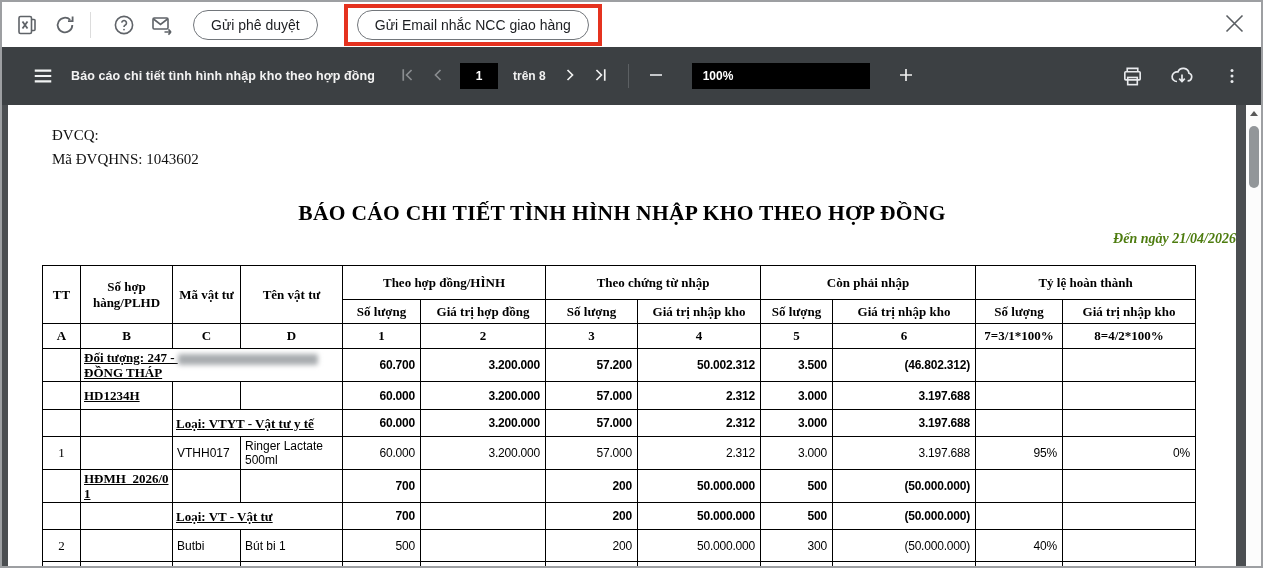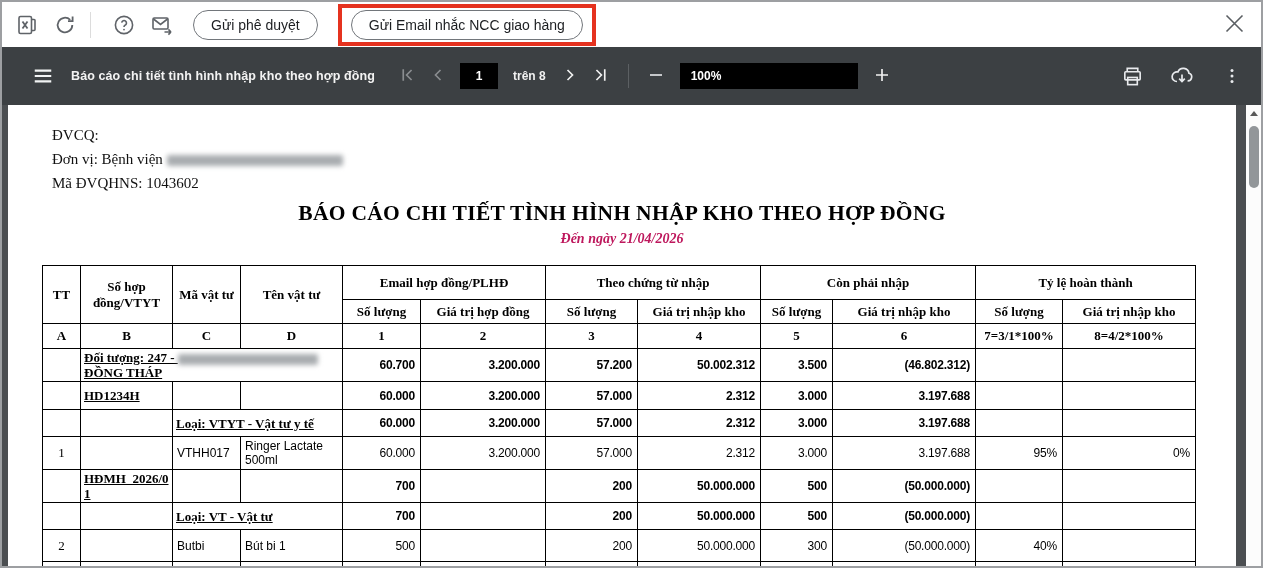--- a/index.html
+++ b/index.html
@@ -7,43 +7,43 @@
   .frame { position:relative; width:1263px; height:568px; border:2px solid #9d9fa2; background:#fff; overflow:hidden; }
 
   
   .topbar { position:relative; height:45px; background:#fff; display:flex; align-items:center; overflow:visible; z-index:5; }
   .icon-btn { background:none; border:none; width:26px; height:26px; display:flex; align-items:center; justify-content:center; cursor:pointer; margin-left:12px; }
   .icon-btn svg { display:block; }
   .tb-divider { width:1px; height:26px; background:#dcdcdc; margin:0 8px 0 12px; }
   .pill { display:inline-flex; align-items:center; height:30px; padding:0 17px; border:1px solid #72767b; border-radius:16px; background:#fff; font:500 14px "Liberation Sans","DejaVu Sans",sans-serif; color:#1c1e21; cursor:pointer; white-space:nowrap; }
   .pill + .pill { margin-left:13px; }
   .btn-row { display:flex; align-items:center; margin-left:18px; }
-  .hl-wrap { display:inline-flex; align-items:center; border:4px solid #e5321f; padding:2px 9px; margin-left:20px; background:transparent; }
+  .hl-wrap { display:inline-flex; align-items:center; border:4px solid #e5321f; padding:2px 9px; margin-left:26px; background:transparent; }
   .close-btn { margin-left:auto; margin-right:14px; background:none; border:none; cursor:pointer; width:26px; height:26px; display:flex; align-items:center; justify-content:center; }
 
   
   .pdfbar { position:relative; height:58px; background:#3c4043; display:flex; align-items:center; color:#fff; z-index:4; }
   .pdfbar .left { display:flex; align-items:center; margin-left:28px; gap:15px; }
   .doc-title { font:700 12.5px "Liberation Sans","DejaVu Sans",sans-serif; color:#f3f3f3; letter-spacing:.1px; }
   .nav { position:absolute; left:394px; top:0; height:100%; display:flex; align-items:center; gap:9px; }
   .nav .navbtn { background:none; border:none; width:22px; height:22px; display:flex; align-items:center; justify-content:center; cursor:pointer; }
   .pagebox { width:38px; height:26px; background:#000; color:#fff; font:700 12px "Liberation Sans","DejaVu Sans",sans-serif; display:flex; align-items:center; justify-content:center; margin:0 2px; }
   .page-of { font:700 12px "Liberation Sans","DejaVu Sans",sans-serif; color:#f1f1f1; margin:0 4px; }
   .nav-divider { width:1px; height:24px; background:#5c6063; margin:0 7px; }
-  .zoombox { width:178px; height:26px; background:#000; color:#fff; font:700 12px "Liberation Sans","DejaVu Sans",sans-serif; display:flex; align-items:center; padding-left:11px; margin:0 4px; }
+  .zoombox { width:178px; height:26px; background:#000; color:#fff; font:700 12px "Liberation Sans","DejaVu Sans",sans-serif; display:flex; align-items:center; padding-left:11px; margin:0 16px; }
   .right-icons { position:absolute; right:16px; top:0; height:100%; display:flex; align-items:center; gap:24px; }
   .right-icons .icon-btn { margin:0; }
 
   
   .viewer { position:relative; height:563px; background:#4b4e51; overflow:hidden; }
   .page { position:absolute; left:6px; top:0; width:1228px; height:461px; background:#fff; overflow:hidden; color:#000; }
   .doc-head { position:absolute; left:44px; top:18px; font:15px "Liberation Serif","DejaVu Serif",serif; color:#111; line-height:24px; }
   .redact { display:inline-block; height:11px; border-radius:2px; background:#a9adb0; filter:blur(2.5px); vertical-align:middle; }
   .doc-title-main { position:absolute; left:0; top:96px; width:100%; text-align:center; font:700 21.5px "Liberation Serif","DejaVu Serif",serif; color:#000; letter-spacing:.3px; }
-  .doc-subtitle { position:absolute; left:0; top:126px; width:100%; text-align:center; font:italic 700 14px "Liberation Serif","DejaVu Serif",serif; color:#be185d; }
+  .doc-subtitle { position:absolute; left:0; top:126px; width:100%; text-align:right; font:italic 700 14px "Liberation Serif","DejaVu Serif",serif; color:#4d7c0f; }
 
   
   #report-table { position:absolute; left:34px; top:160px; width:1153px; border-collapse:collapse; table-layout:fixed; }
   #report-table th, #report-table td { border:1px solid #000; vertical-align:middle; overflow:hidden; }
   #report-table th { font:700 13px "Liberation Serif","DejaVu Serif",serif; text-align:center; padding:2px 3px; }
   #report-table thead tr.letters td { font:700 13px "Liberation Serif","DejaVu Serif",serif; text-align:center; }
   td.tt   { font:13px "Liberation Serif","DejaVu Serif",serif; text-align:center; }
   td.lab  { font:700 13px "Liberation Serif","DejaVu Serif",serif; text-align:left; padding:1px 3px; line-height:15px; overflow-wrap:anywhere;text-decoration:underline; }
   td.code { font:12px "Liberation Sans","DejaVu Sans",sans-serif; text-align:left; padding:1px 4px; }
   td.num  { font:12px "Liberation Sans","DejaVu Sans",sans-serif; text-align:right; padding:1px 5px; letter-spacing:-.2px; }
@@ -198,21 +198,20 @@
           </svg>
         </span>
       </button>
     </div>
   </div>
 
   <div class="viewer">
     <div class="page">
       <div class="doc-head">
         <div>ĐVCQ:</div>
-        <div><span>Đơn vị: Bệnh viện</span>&nbsp;<span class="redact" style="width:176px;"></span></div>
         <div>Mã ĐVQHNS: 1043602</div>
       </div>
       <div class="doc-title-main">BÁO CÁO CHI TIẾT TÌNH HÌNH NHẬP KHO THEO HỢP ĐỒNG</div>
       <div class="doc-subtitle">Đến ngày 21/04/2026</div>
       <table id="report-table">
           <colgroup>
             <col style="width: 38px;">
             <col style="width: 92px;">
             <col style="width: 68px;">
             <col style="width: 102px;">
@@ -221,24 +220,24 @@
             <col style="width: 92px;">
             <col style="width: 123px;">
             <col style="width: 72px;">
             <col style="width: 143px;">
             <col style="width: 87px;">
             <col style="width: 133px;">
           </colgroup>
           <thead>
             <tr style="height: 34px;">
               <th rowspan="2">TT</th>
-              <th rowspan="2">Số hợp đồng/VTYT</th>
+              <th rowspan="2">Số hợp hàng/PLHD</th>
               <th rowspan="2">Mã vật tư</th>
               <th rowspan="2">Tên vật tư</th>
-              <th colspan="2">Email hợp đồng/PLHĐ</th>
+              <th colspan="2">Theo hợp đồng/HÌNH</th>
               <th colspan="2">Theo chứng từ nhập</th>
               <th colspan="2">Còn phải nhập</th>
               <th colspan="2">Tỷ lệ hoàn thành</th>
             </tr>
             <tr style="height: 24px;">
               <th>Số lượng</th>
               <th>Giá trị hợp đồng</th>
               <th>Số lượng</th>
               <th>Giá trị nhập kho</th>
               <th>Số lượng</th>

